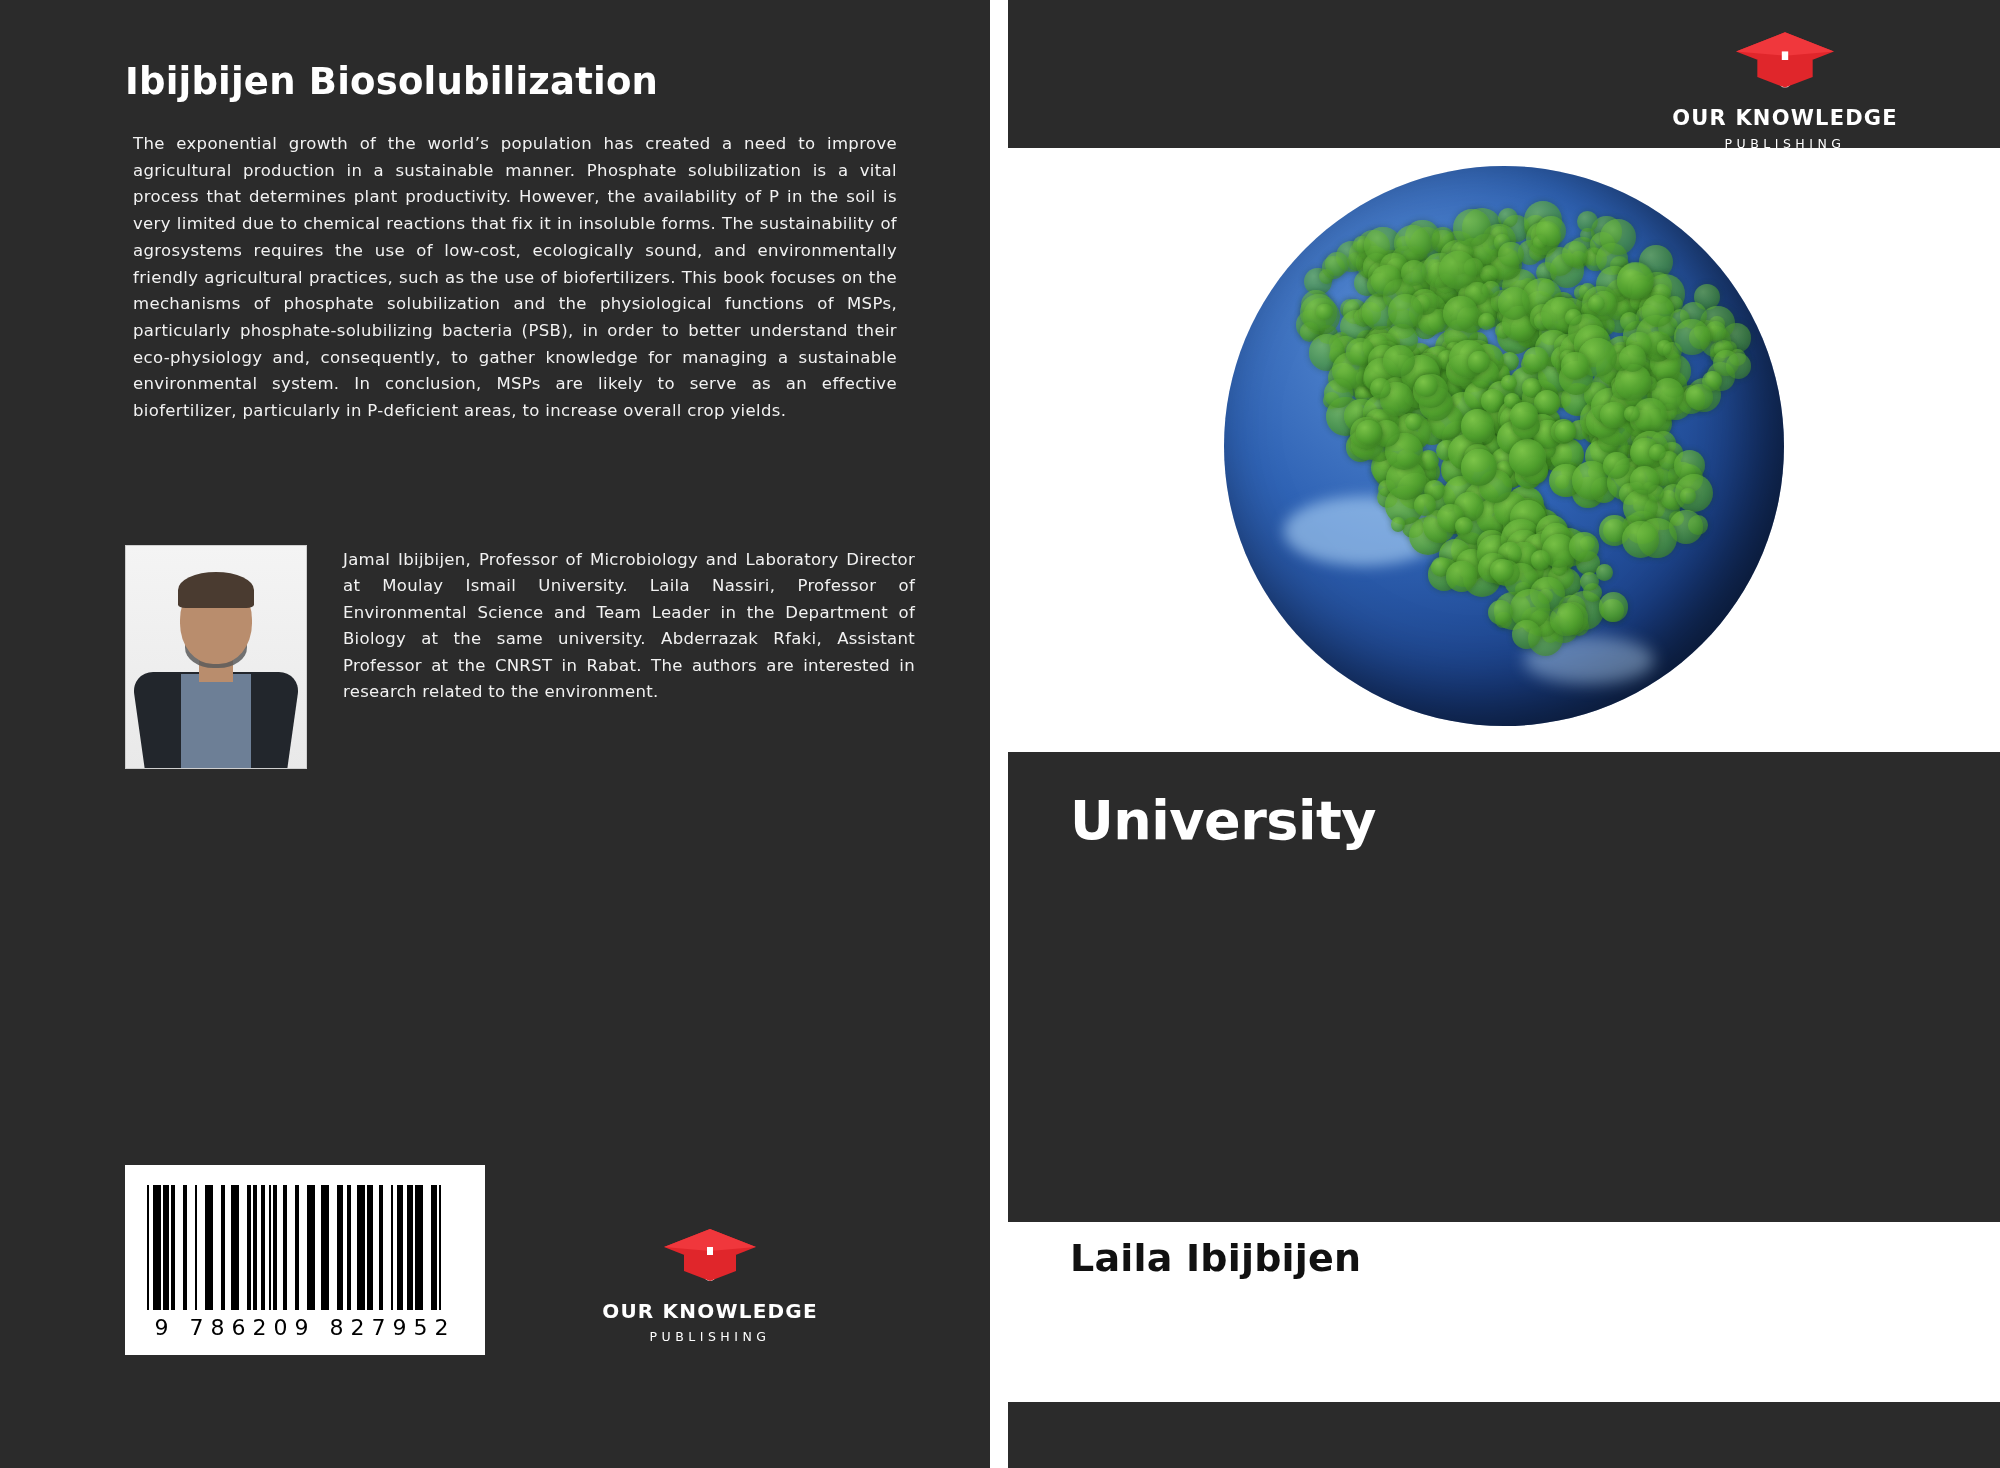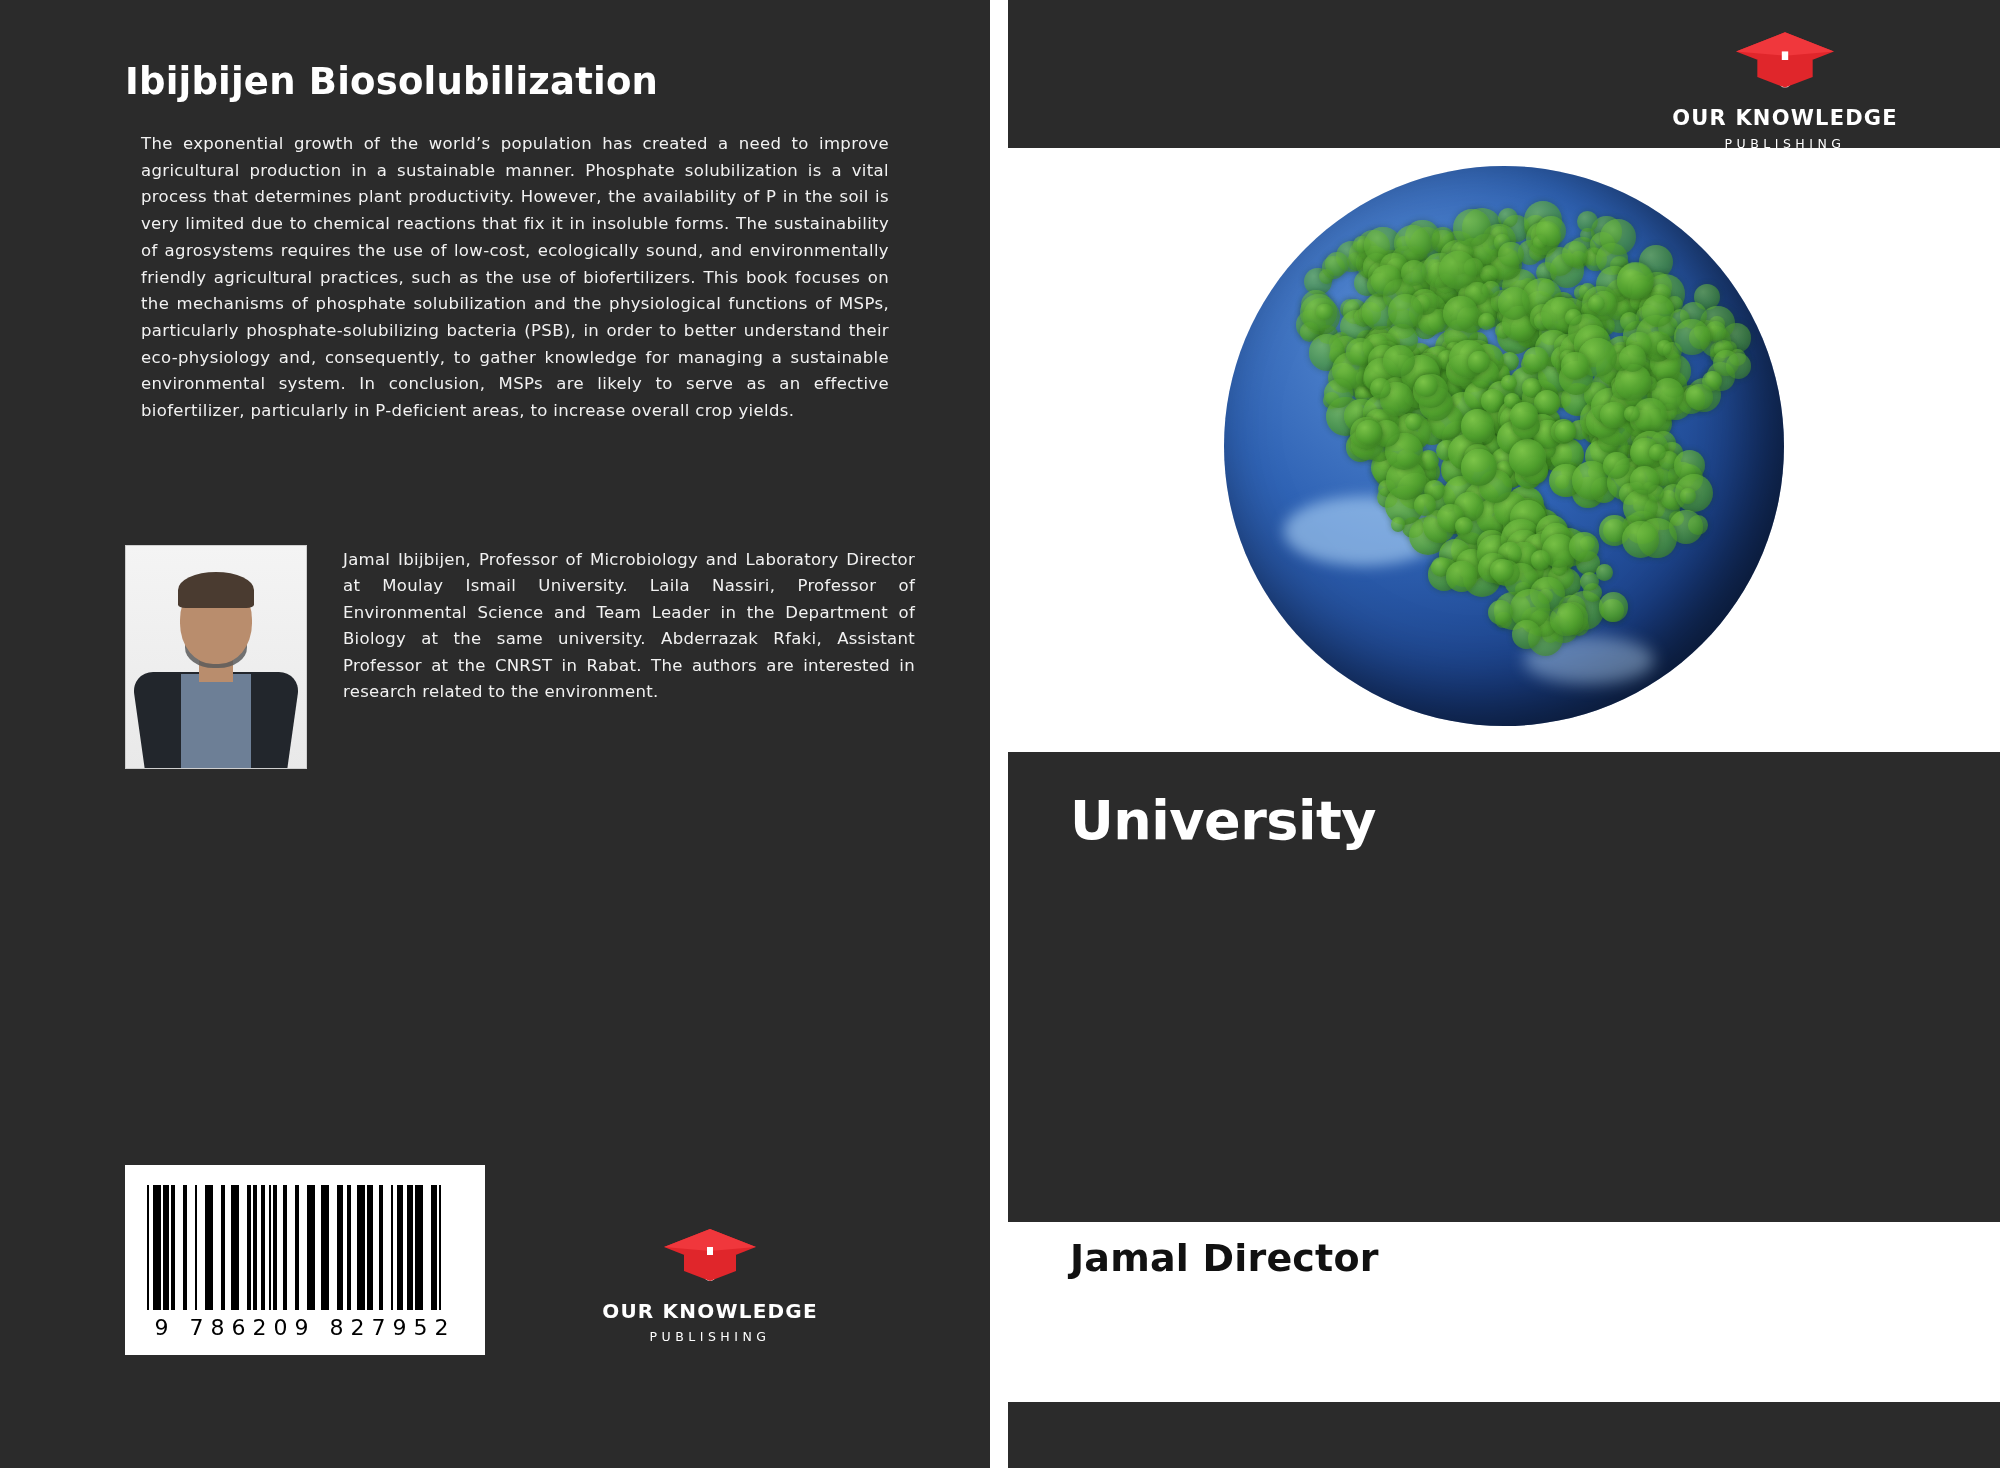--- a/index.html
+++ b/index.html
@@ -42,21 +42,21 @@
     letter-spacing: 0.2px;
     margin: 0 0 28px 0;
     font-family: "DejaVu Sans", sans-serif;
   }
   .back-blurb {
     font-size: 16.5px;
     line-height: 1.62;
     color: #f2f2f2;
     text-align: justify;
     letter-spacing: 0.35px;
-    margin: 16px;
+    margin: 8px;
   }
   .author-block {
     position: absolute;
     left: 125px;
     top: 545px;
     width: 790px;
     display: flex;
     align-items: flex-start;
   }
   .author-photo {
@@ -1153,19 +1153,19 @@
         </div>
     </div>
 
     <div class="front-title-band">
       <div class="front-title">
         <div>University</div>
       </div>
     </div>
 
     <div class="front-authors">
-      <div class="author-name">Jamal Director</div>
+      <div class="author-name">Laila Ibijbijen</div>
     </div>
 
     <div class="front-bottom-band"></div>
   </div>
 
 </div>
 
 </body></html>

